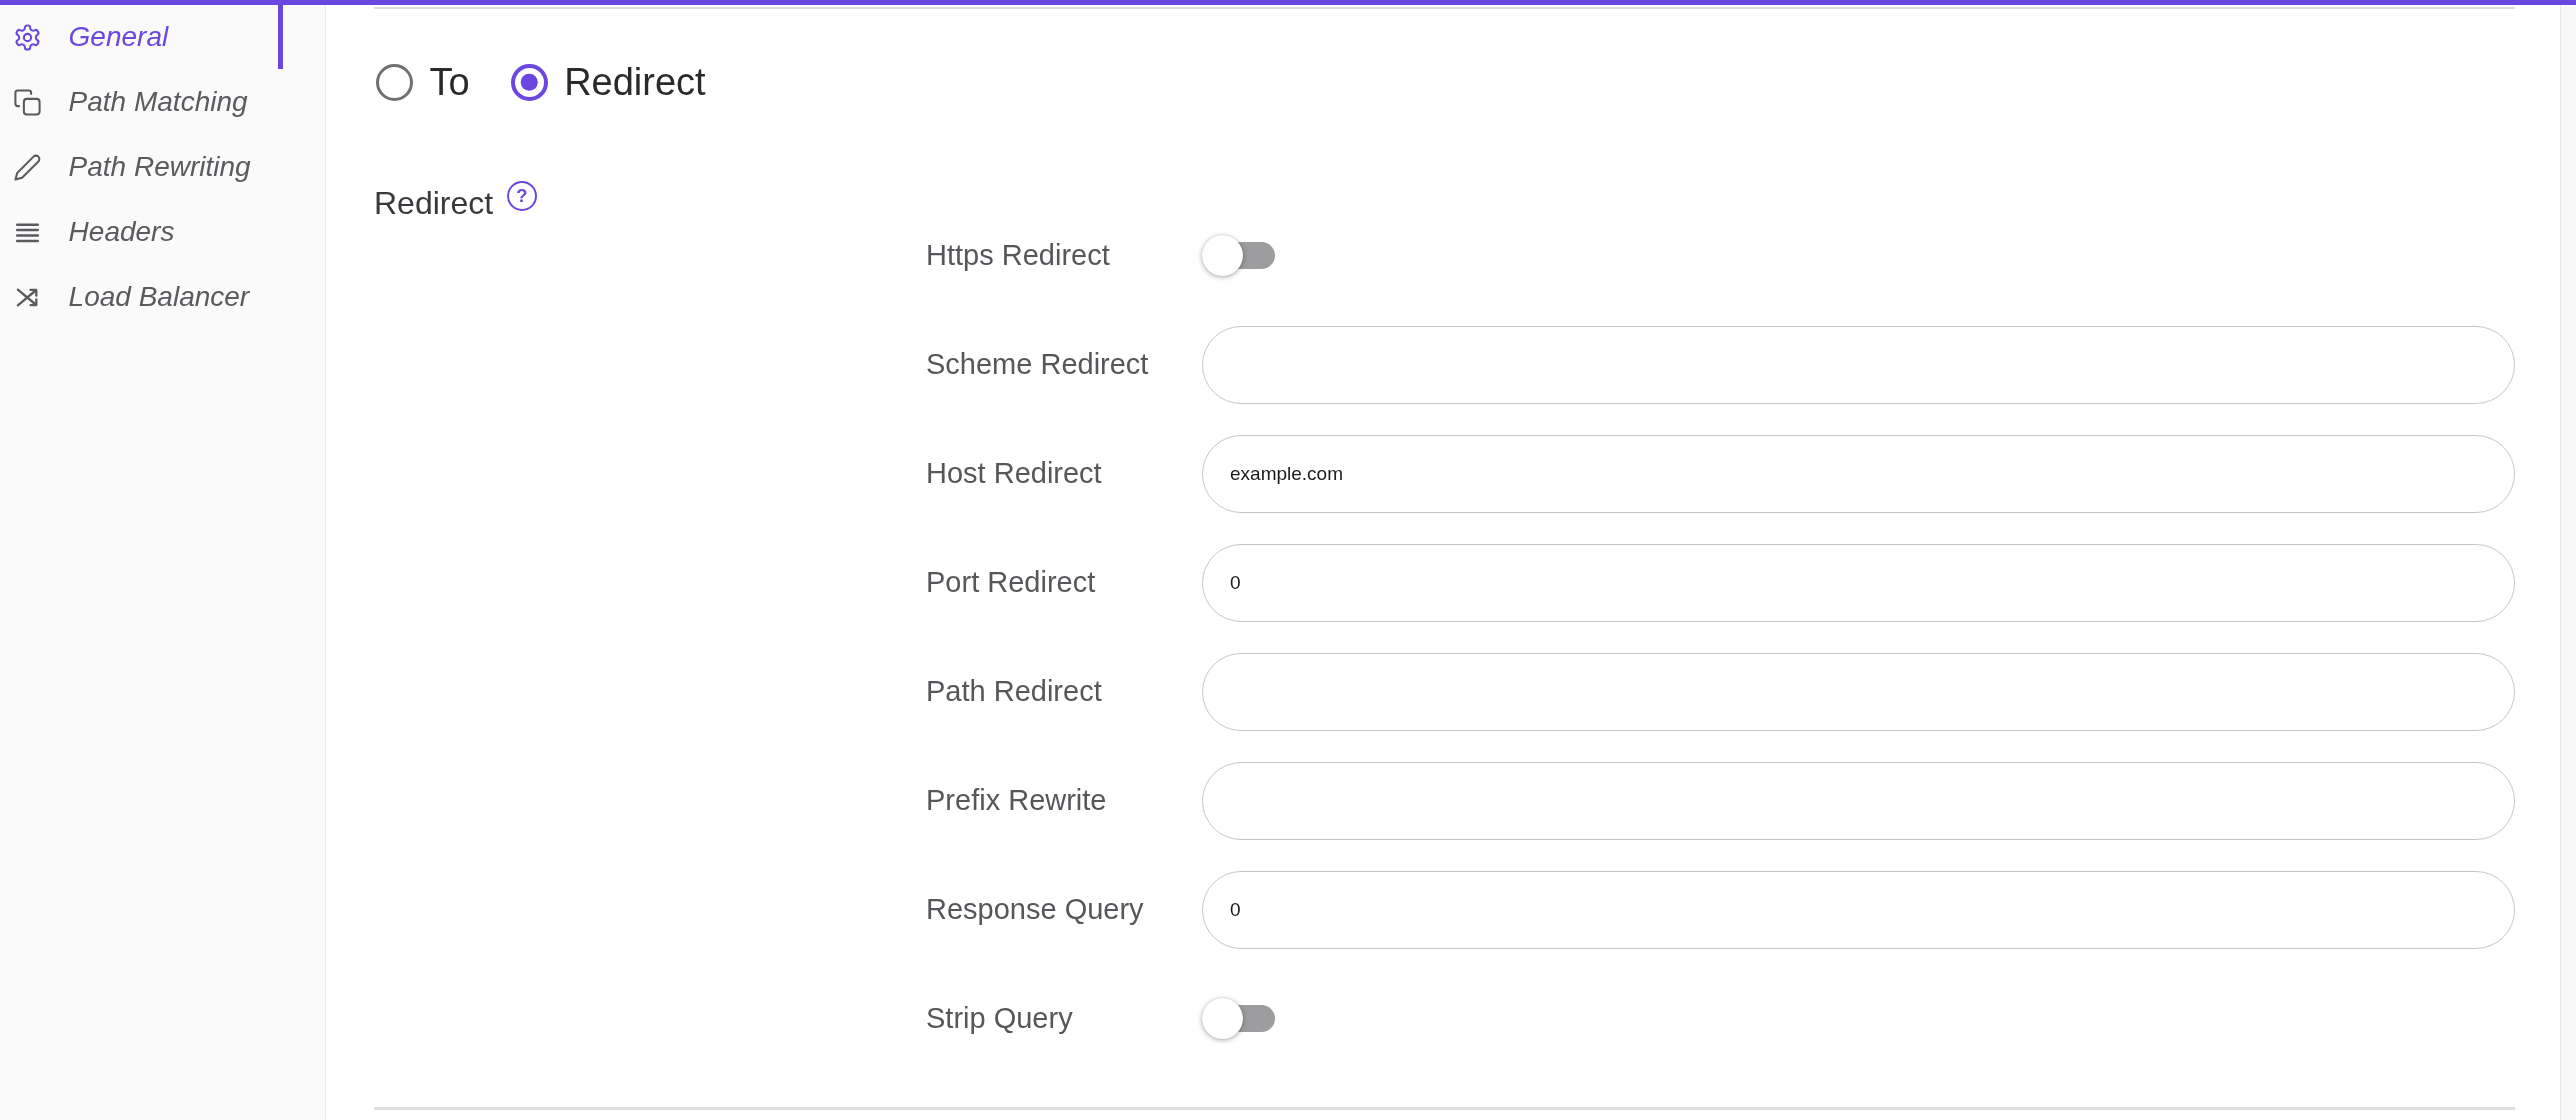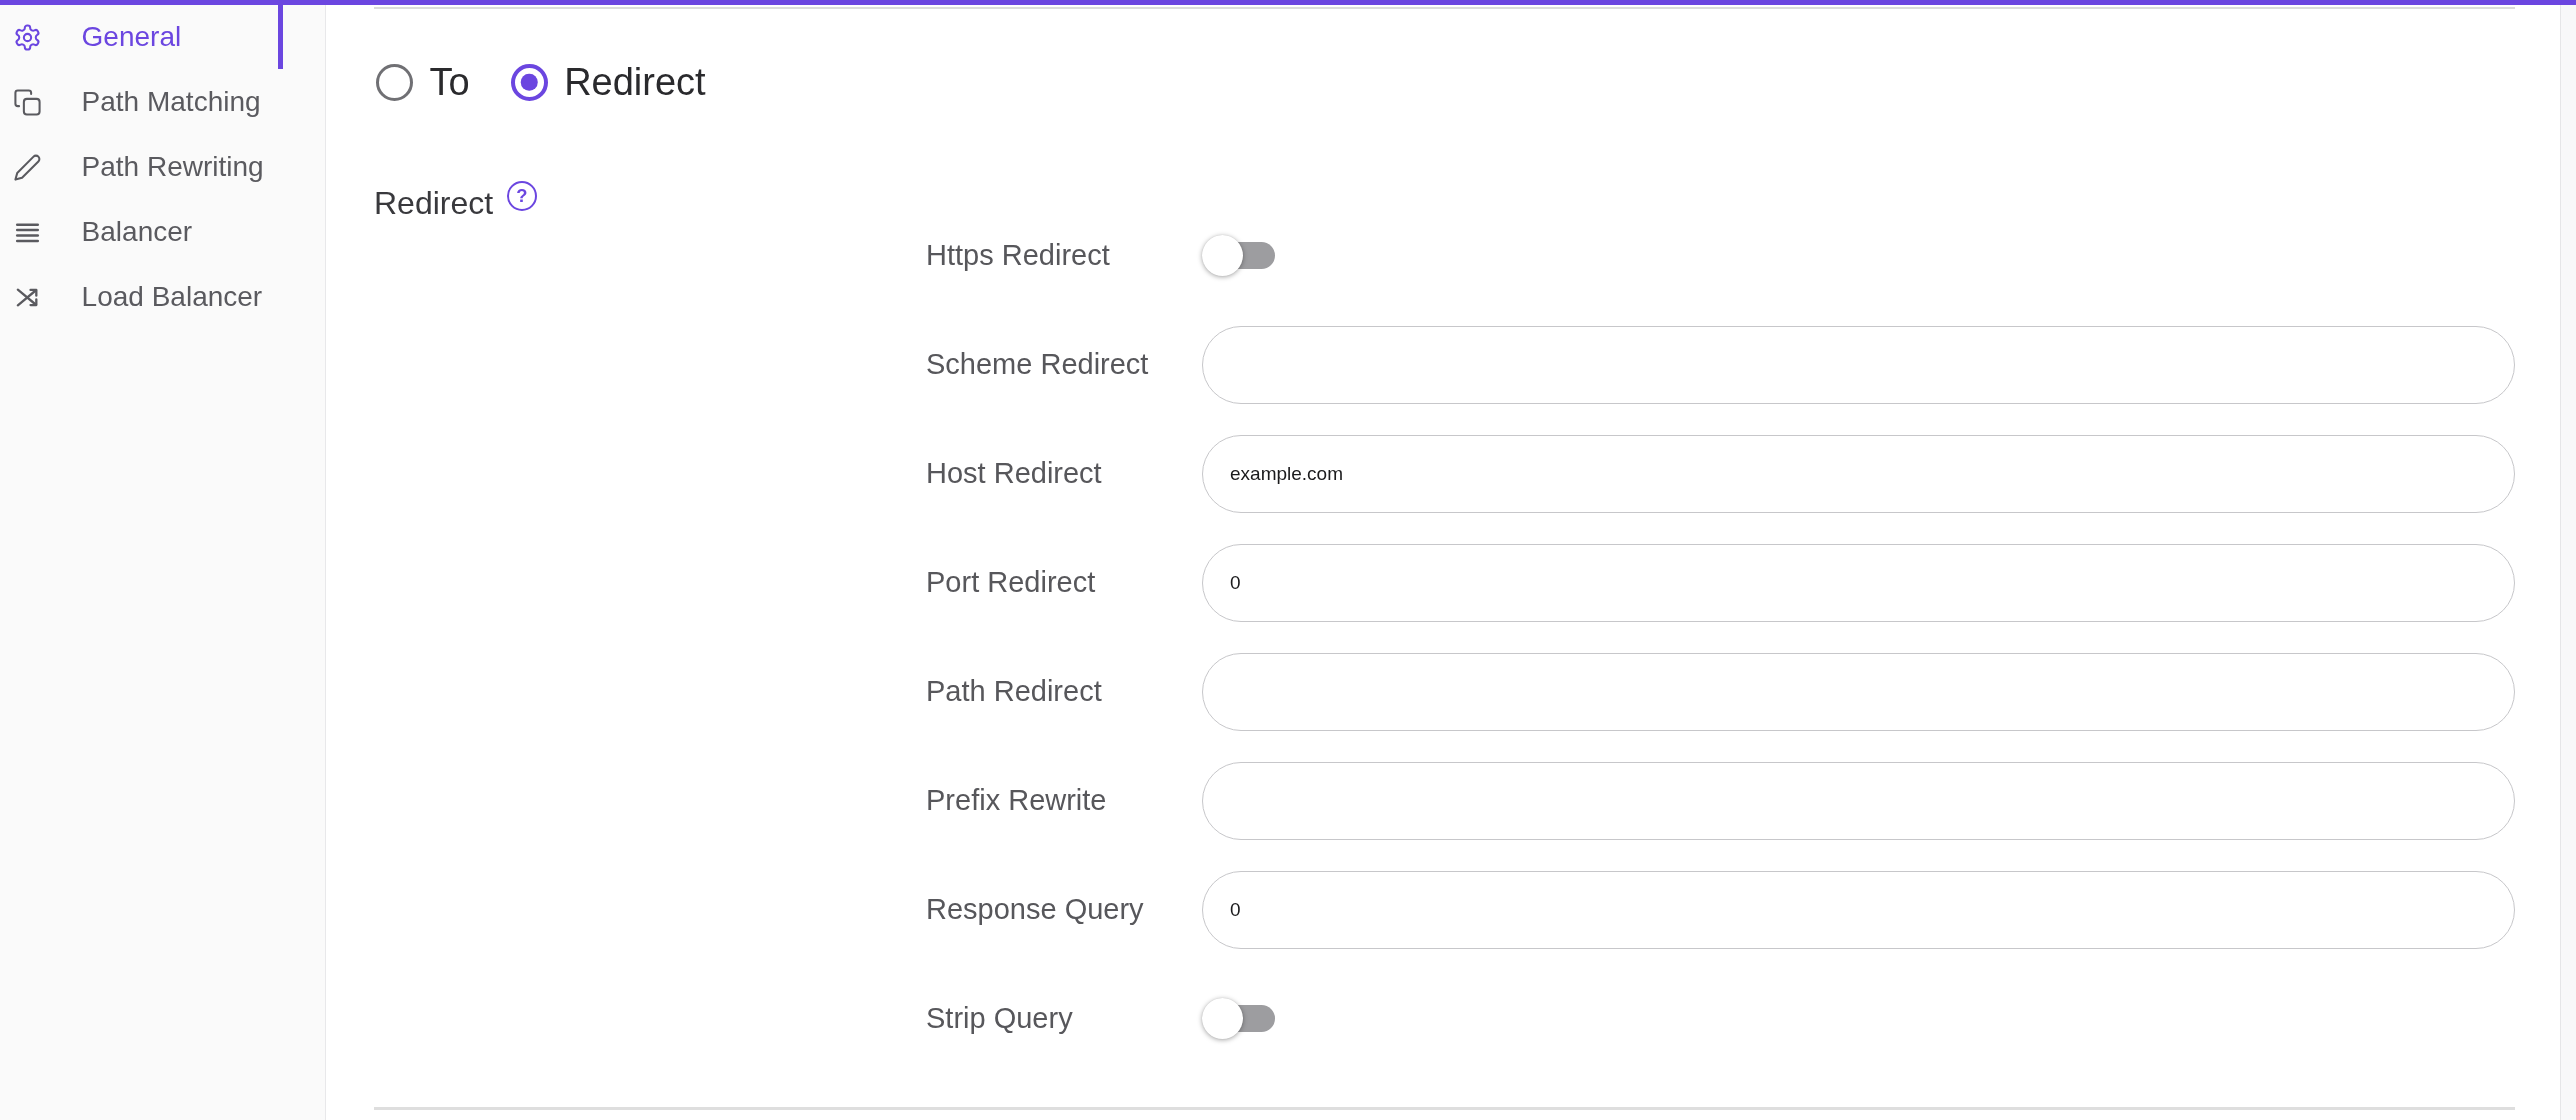--- a/index.html
+++ b/index.html
@@ -11,21 +11,21 @@
   
   .topbar { position:absolute; top:0; left:0; width:100%; height:4.8px; background:#6b46e0; z-index:9; }
 
   
   .sidebar {
     position:absolute; left:0; top:4.8px; bottom:0; width:326px;
     background:#fafafa; border-right:1.9px solid #e8e8ea;
   }
   .nav-item {
     height:65px; display:flex; align-items:center;
-    padding-left:12.6px; gap:40px; font-size:28px; color:#5a5a5f; cursor:pointer;
+    padding-left:12.6px; gap:27px; font-size:28px; color:#5a5a5f; cursor:pointer;font-style:italic;
   }
   .nav-item.active { color:#6b46e0; }
   .nav-icon { width:29px; height:29px; display:flex; align-items:center; justify-content:center; flex:none; }
   .nav-icon svg { width:29px; height:29px; }
   .nav-label { white-space:nowrap; }
   .active-indicator { position:absolute; left:278px; top:0; width:4.8px; height:64px; background:#6b46e0; }
 
   
   .scroll-gutter {
     position:absolute; right:0; top:4.8px; bottom:0; width:16.5px;
@@ -115,21 +115,21 @@
     </div>
     <div class="nav-item">
       <span class="nav-icon">
         <svg viewBox="0 0 24 24" fill="none" stroke="currentColor" stroke-width="2.1" stroke-linecap="round">
             <line x1="3.5" y1="5.5" x2="20.5" y2="5.5"></line>
             <line x1="3.5" y1="10" x2="20.5" y2="10"></line>
             <line x1="3.5" y1="14.5" x2="20.5" y2="14.5"></line>
             <line x1="3.5" y1="19" x2="20.5" y2="19"></line>
           </svg>
       </span>
-      <span class="nav-label">Balancer</span>
+      <span class="nav-label">Headers</span>
     </div>
     <div class="nav-item">
       <span class="nav-icon">
         <svg viewBox="0 0 24 24" fill="none" stroke="currentColor" stroke-width="1.9" stroke-linecap="round" stroke-linejoin="round">
             <path d="M4 18.5 19 6"></path>
             <path d="M14.5 5.7h4.8v4.8"></path>
             <path d="M4 5.5 19 18"></path>
             <path d="M14.5 18.3h4.8v-4.8"></path>
           </svg>
       </span>

